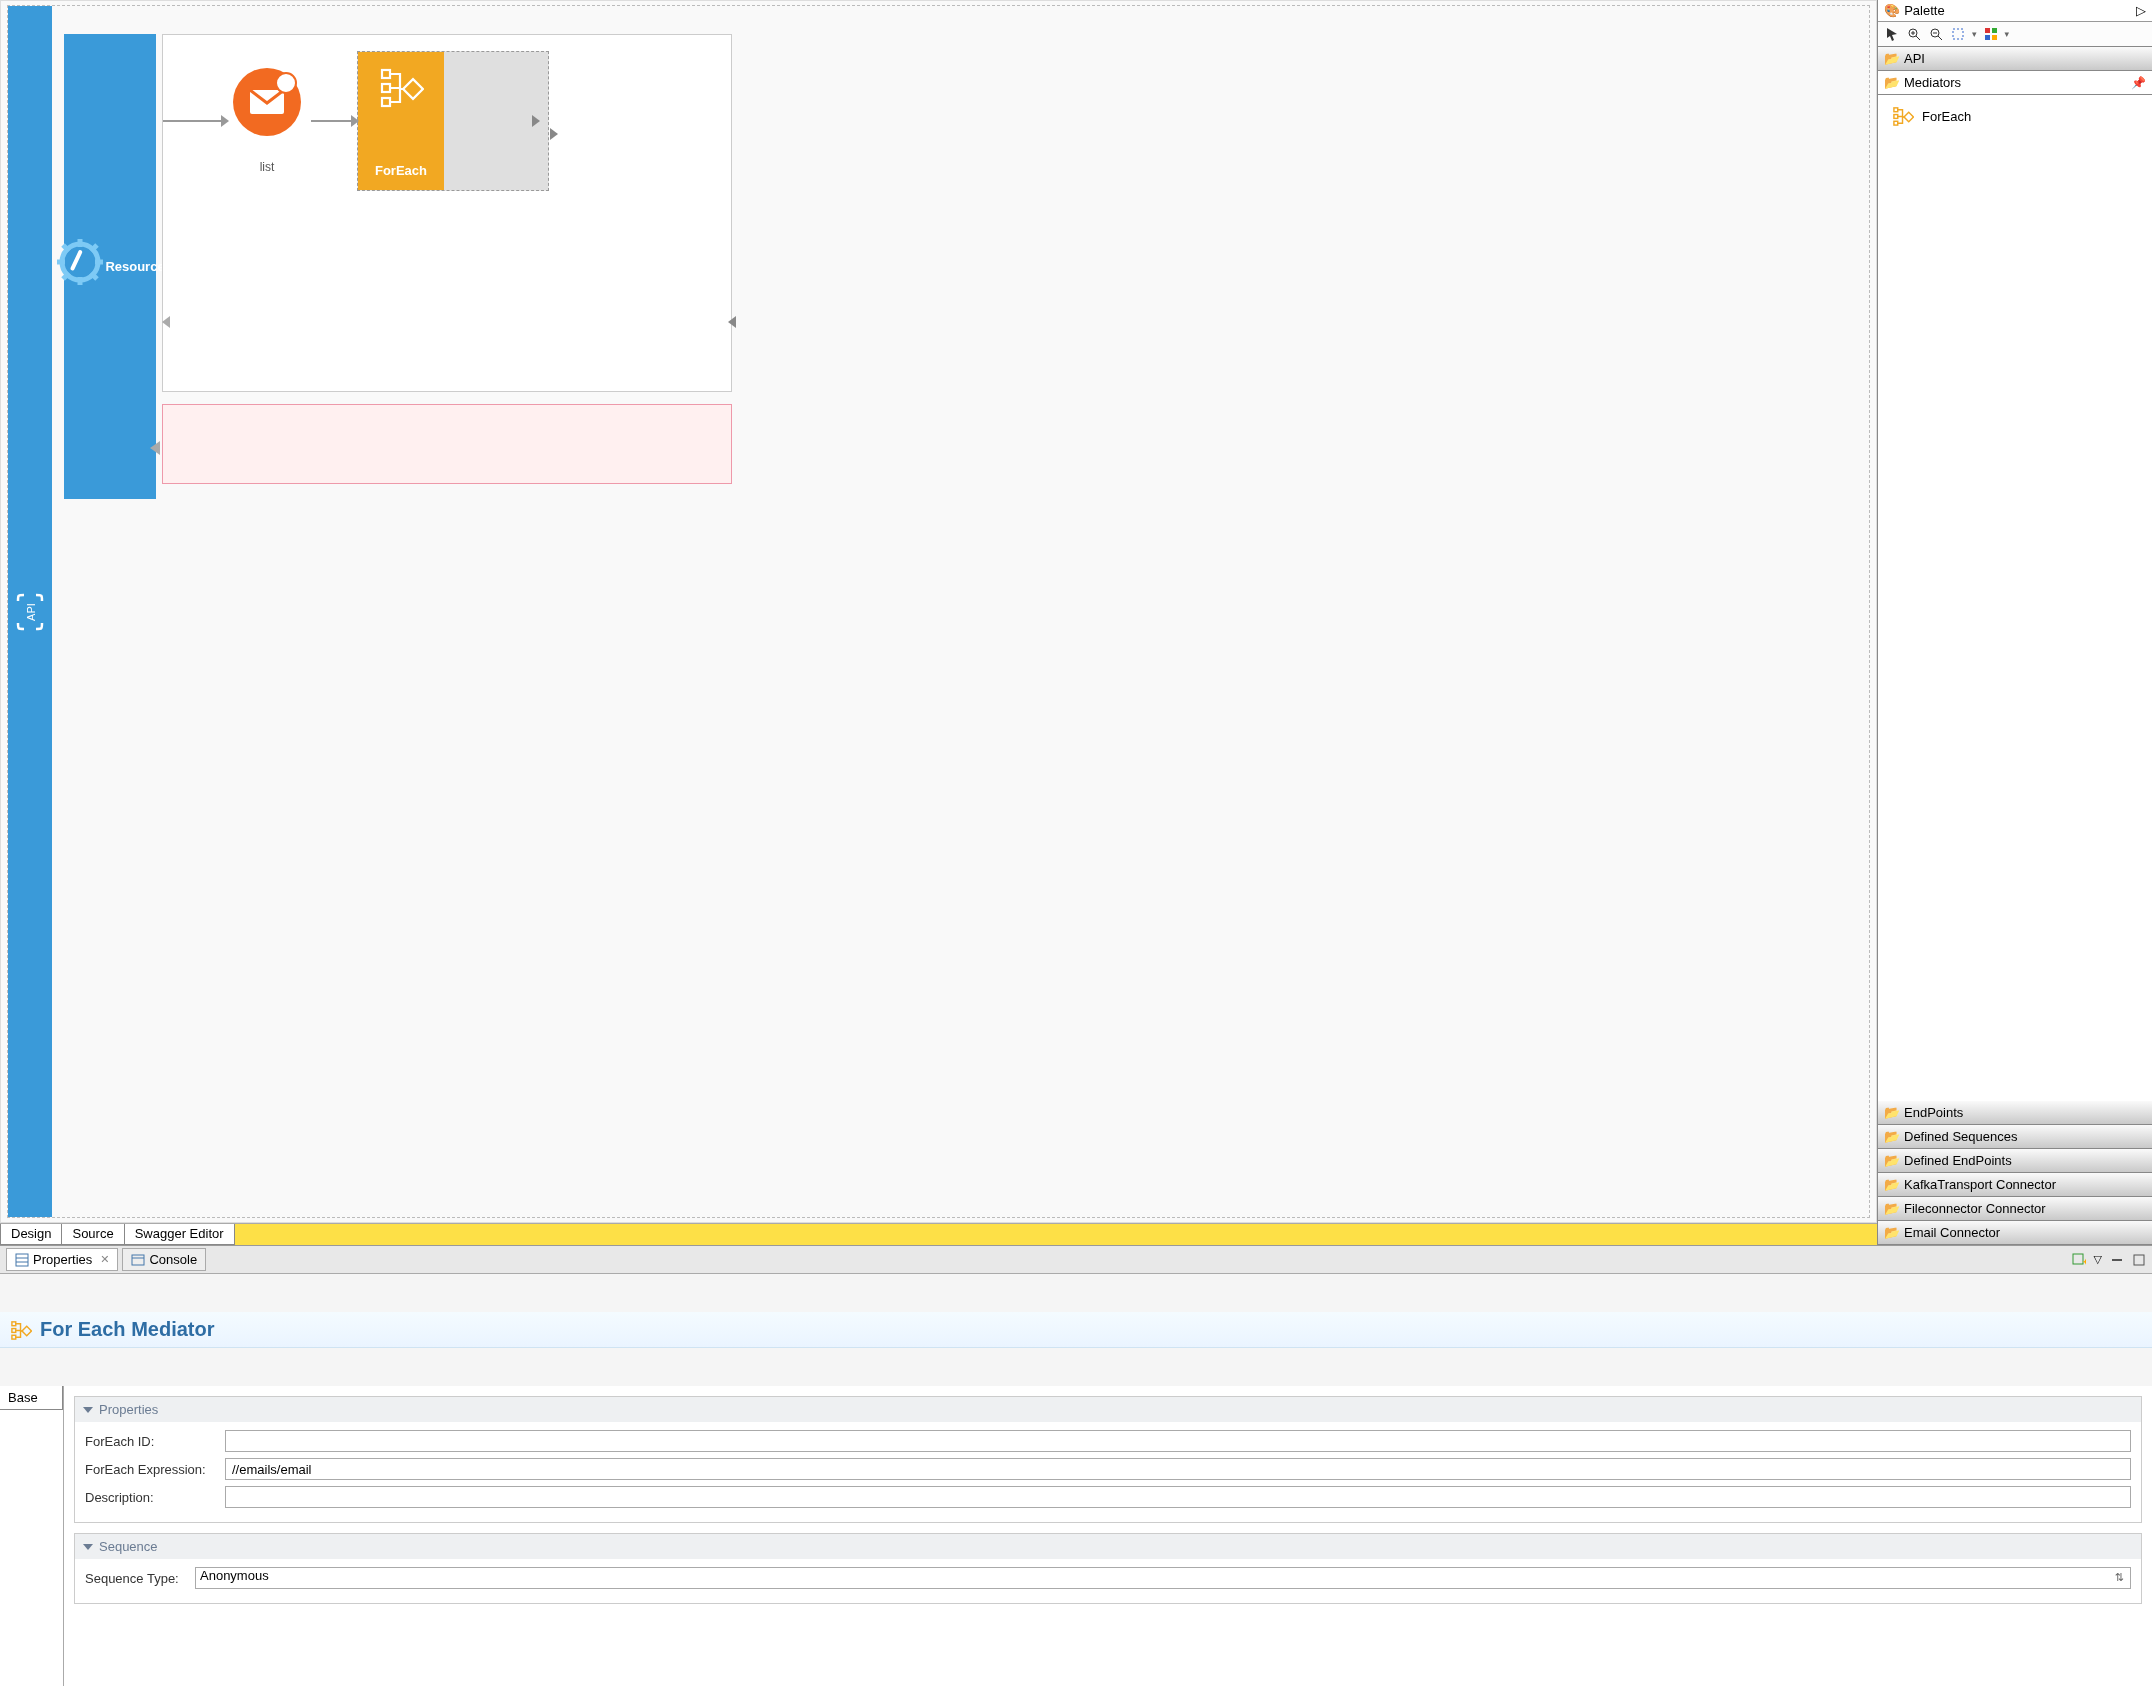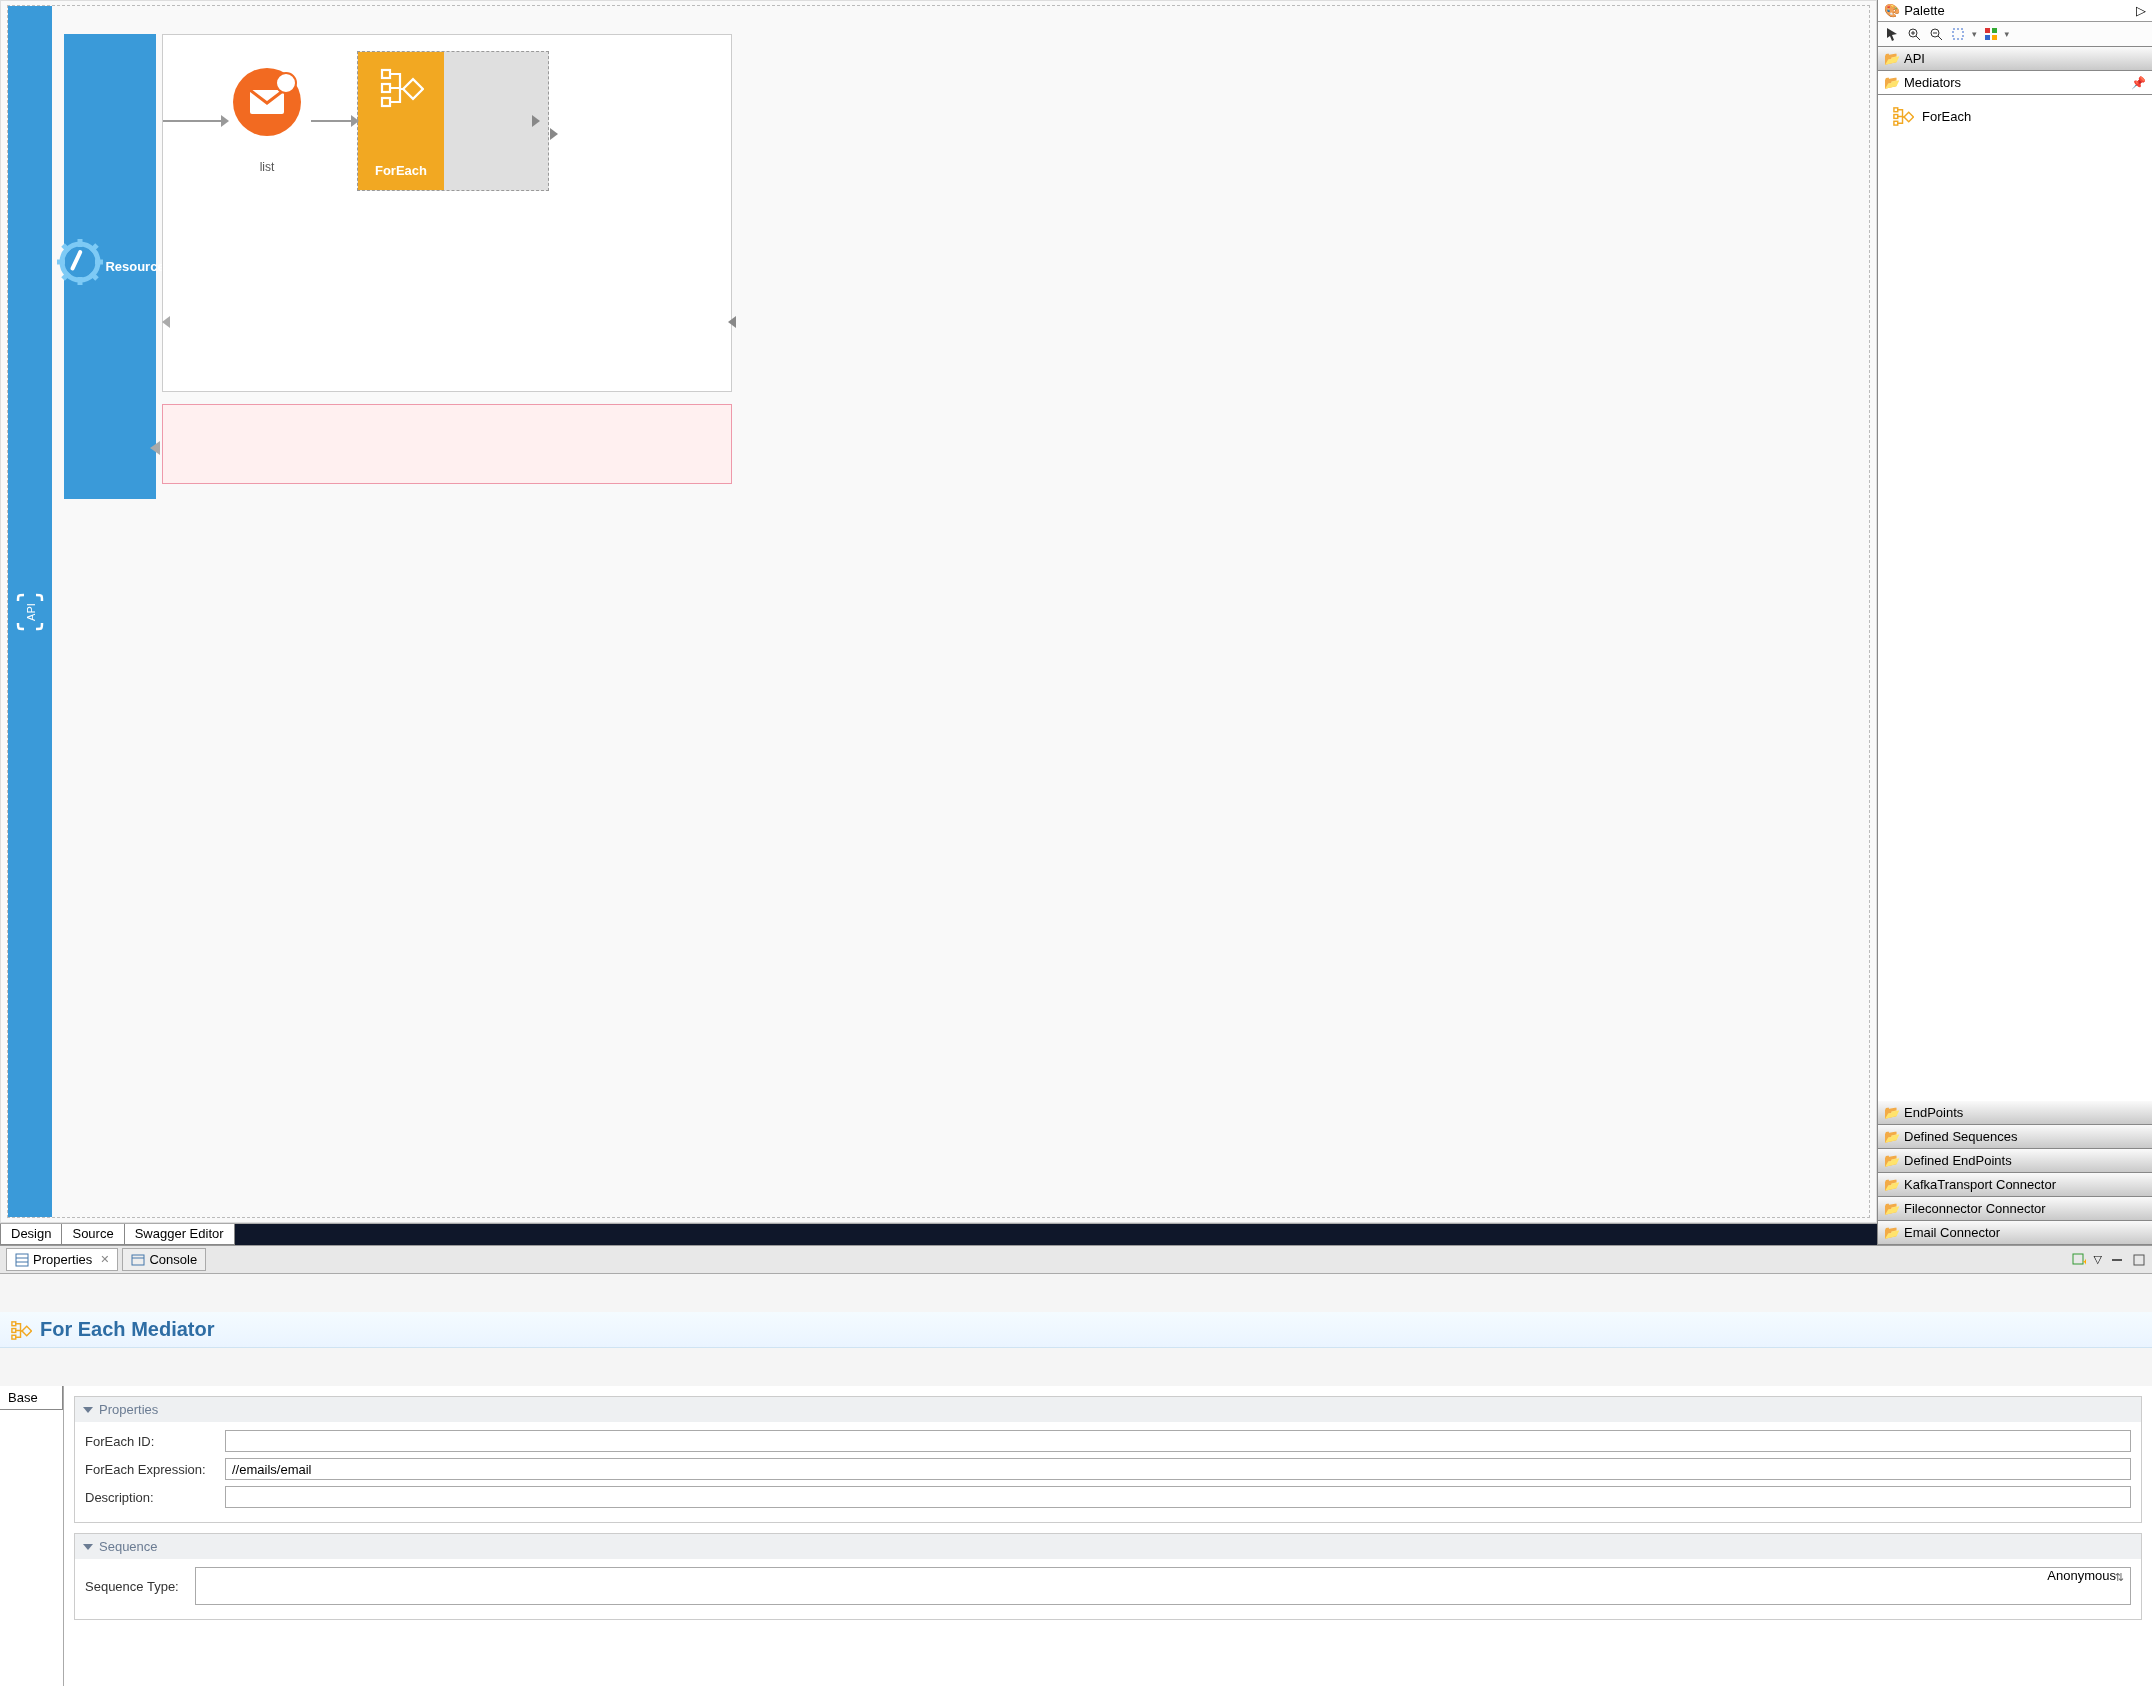--- a/index.html
+++ b/index.html
@@ -31,21 +31,21 @@
   .foreach-right { flex:1; background:#dfdfdf; display:flex; align-items:center; justify-content:flex-end; padding-right:8px;}
   .tri-right { width:0;height:0;border-left:8px solid #888;border-top:6px solid transparent;border-bottom:6px solid transparent;}
   .tri-left { width:0;height:0;border-right:8px solid #888;border-top:6px solid transparent;border-bottom:6px solid transparent;}
   .seq-arrow-in { position:absolute; left:154px; top:310px; }
   .seq-arrow-in .tri-left{ border-right-color:#aaa;}
   .seq-arrow-out { position:absolute; left:720px; top:310px;}
   .fault-box { position:absolute; top:398px; left:154px; width:570px; height:80px; border:1px solid #e9a; background:#fff0f0;}
   .fault-arrow { position:absolute; left:142px; top:435px;}
   .ftri { width:0;height:0;border-right:10px solid #aaa;border-top:7px solid transparent;border-bottom:7px solid transparent;}
   .after-arrow { position:absolute; top:122px; left:542px;}
-  .editor-tabs { display:flex; height:22px; background:#0f172a; border-top:1px solid #aaa;}
+  .editor-tabs { display:flex; height:22px; background:#fde047; border-top:1px solid #aaa;}
   .editor-tab { padding: 2px 10px; font-size:13px; border:1px solid #888; border-top:none; border-left:none; background:#fff; cursor:pointer;}
   .editor-tab:first-child{border-left:1px solid #888;}
 
   
   .palette { width: 275px; background:#f0f0f0; border-left:1px solid #888; display:flex; flex-direction:column; font-size:13px;}
   .palette-header { display:flex; align-items:center; padding:3px 6px; border-bottom:1px solid #999; background:#fff;}
   .palette-header .ptitle { margin-left:4px; flex:1; }
   .palette-tools { display:flex; align-items:center; gap:6px; padding:4px 6px; border-bottom:1px solid #888; background:#fcfcfc;}
   .tool-i { width:16px; height:16px; display:flex; align-items:center; justify-content:center; cursor:pointer;}
   .palette-drawer { display:flex; align-items:center; padding:4px 6px; background:linear-gradient(#fafafa,#c9c9c9); border-bottom:1px solid #888; cursor:pointer;}
@@ -68,21 +68,21 @@
   .prop-layout { flex:1; display:flex; min-height:0;}
   .base-tabs { width:64px; background:#fff; border-right:1px solid #aaa;}
   .base-tab { padding:4px 8px; border:1px solid #888; border-left:none; border-top:none; font-size:13px; font-weight:500; background:#fff;}
   .prop-body { flex:1; overflow:auto; background:#fff; padding:10px;}
   .section { border:1px solid #ccc; margin-bottom:10px;}
   .section-h { background:#eef0f2; padding:5px 8px; font-size:13px; color:#6b7c93; display:flex; align-items:center; gap:6px;}
   .section-body { padding:8px 10px;}
   .frow { display:flex; align-items:center; margin-bottom:6px;}
   .flabel { width:140px; font-size:13px; color:#333;}
   .finput { flex:1; height:22px; border:1px solid #aaa; font-size:13px; padding:0 6px; background:#fff;}
-  .fsel { flex:1; height:38px; border:1px solid #aaa; font-size:13px; padding:0 14px; background:#fff; position:relative;text-align:right;}
+  .fsel { flex:1; height:22px; border:1px solid #aaa; font-size:13px; padding:0 4px; background:#fff; position:relative;}
   .fsel::after{content:'⇅'; position:absolute; right:6px; top:3px; font-size:11px; color:#666;}
   .tri-down{display:inline-block;width:0;height:0;border-top:6px solid #6b7c93;border-left:5px solid transparent;border-right:5px solid transparent;}
 </style>
 </head>
 <body>
 
 <div class="root">
   <div class="editor-area">
     <div class="canvas-wrap">
       <div class="canvas">

